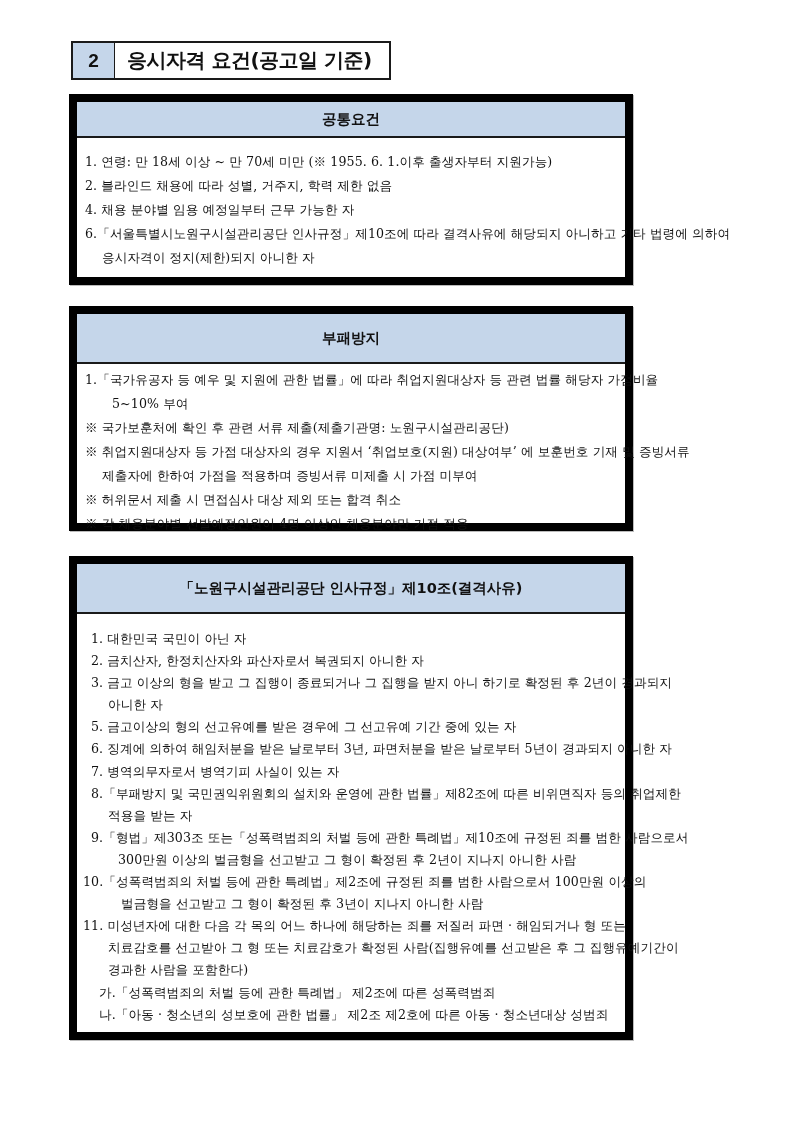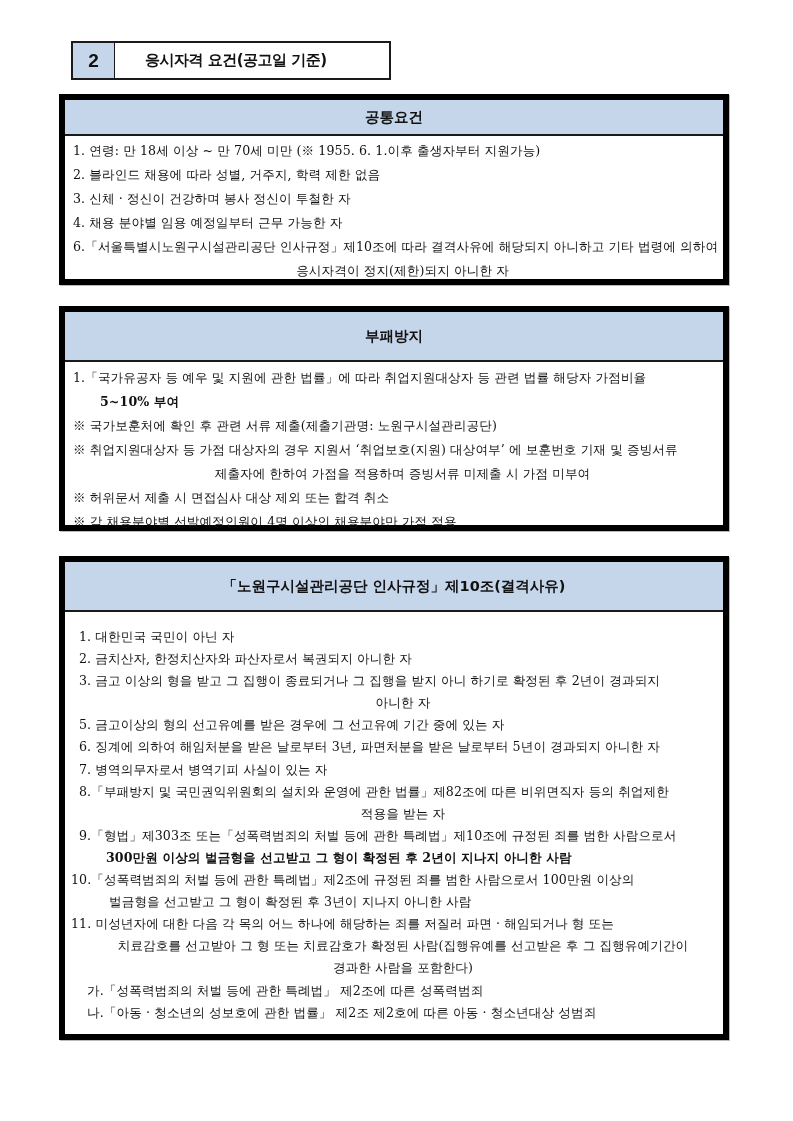--- a/index.html
+++ b/index.html
@@ -1,30 +1,30 @@
 <!DOCTYPE html>
 <html><head>
 <meta charset="utf-8">
 <style>
   html, body { margin: 0; padding: 0; background: #ffffff; }
   body { width: 793px; height: 1121px; position: relative; overflow: hidden; font-family: "DejaVu Serif", serif; color: #111; }
   .title-box { position: absolute; left: 71px; top: 41px; width: 320px; height: 39px; border: 2px solid #1a1a1a; display: flex; box-sizing: border-box; }
   .title-num { width: 41px; background: #c5d6ea; border-right: 1.5px solid #1a1a1a; display: flex; align-items: center; justify-content: center; font-family: "Liberation Sans", sans-serif; font-weight: bold; font-size: 19px; }
-  .title-text { flex: 1; display: flex; align-items: center; padding-left: 12px; font-family: "DejaVu Sans", sans-serif; font-size: 15px; font-weight: bold; letter-spacing: -0.5px; margin-left: 18px; }
-  .box { position: absolute; left: 59px; width: 670px; border: 6px solid #000000; box-sizing: border-box; box-shadow: 1px 1px 0 #bbb; }
+  .title-text { flex: 1; display: flex; align-items: center; padding-left: 12px; font-family: "DejaVu Sans", sans-serif; font-size: 20px; font-weight: bold; letter-spacing: -0.5px; }
+  .box { position: absolute; left: 69px; width: 564px; border: 8px solid #000000; box-sizing: border-box; box-shadow: 1px 1px 0 #bbb; }
   .box-head { background: #c5d6ea; border-bottom: 2px solid #1a1a1a; display: flex; align-items: center; justify-content: center; font-family: "DejaVu Sans", sans-serif; font-weight: bold; font-size: 14.5px; }
   .box-body { padding: 3px 8px 0 8px; font-size: 12.6px; line-height: 24px; }
   .line { white-space: nowrap; letter-spacing: 0.1px; }
-  .ind1 { padding-left: 17px; text-align: center; }
-  .ind2 { padding-left: 27px; font-weight: bold; }
+  .ind1 { padding-left: 17px; }
+  .ind2 { padding-left: 27px; }
   .ind3 { padding-left: 30px; }
   .sub { padding-left: 8px; }
   #box1 { top: 94px; height: 191px; }
   #box1 .box-head { height: 34px; }
-  #box1 .box-body { padding-top: 3px; }
+  #box1 .box-body { padding-top: 12px; }
   #box2 { top: 306px; height: 225px; }
   #box2 .box-head { height: 48px; }
   #box2 .box-body { padding-top: 4px; }
   #box3 { top: 556px; height: 484px; }
   #box3 .box-head { height: 48px; }
   #box3 .box-body { padding: 14px 13px 0 14px; line-height: 22.1px; }
   #box3 .num2 { margin-left: -8px; }
 </style>
 </head>
 <body>
@@ -32,21 +32,20 @@
 <div class="title-box">
   <div class="title-num">2</div>
   <div class="title-text">응시자격 요건(공고일 기준)</div>
 </div>
 
 <div class="box" id="box1">
   <div class="box-head">공통요건</div>
   <div class="box-body">
     <div class="line">1. 연령: 만 18세 이상 ~ 만 70세 미만 (※ 1955. 6. 1.이후 출생자부터 지원가능)</div>
     <div class="line">2. 블라인드 채용에 따라 성별, 거주지, 학력 제한 없음</div>
-    <div class="line">3. 신체 · 정신이 건강하며 봉사 정신이 투철한 자</div>
     <div class="line">4. 채용 분야별 임용 예정일부터 근무 가능한 자</div>
     <div class="line">6.「서울특별시노원구시설관리공단 인사규정」제10조에 따라 결격사유에 해당되지 아니하고 기타 법령에 의하여</div>
     <div class="line ind1">응시자격이 정지(제한)되지 아니한 자</div>
   </div>
 </div>
 
 <div class="box" id="box2">
   <div class="box-head">부패방지</div>
   <div class="box-body">
     <div class="line">1.「국가유공자 등 예우 및 지원에 관한 법률」에 따라 취업지원대상자 등 관련 법률 해당자 가점비율</div>

